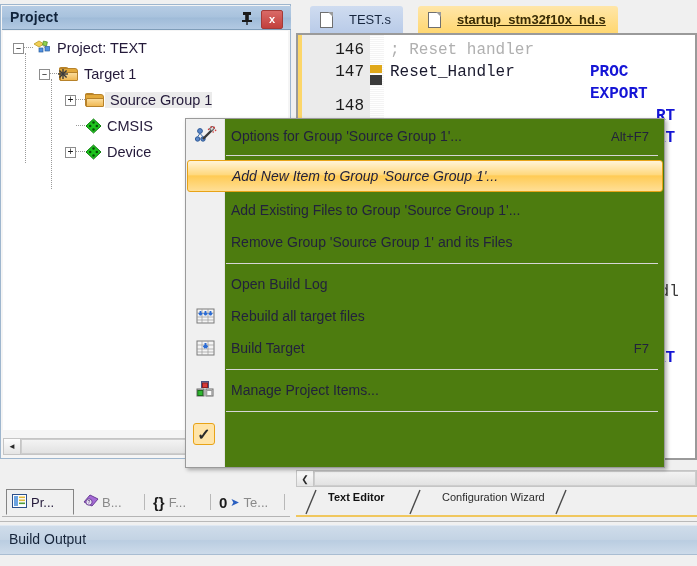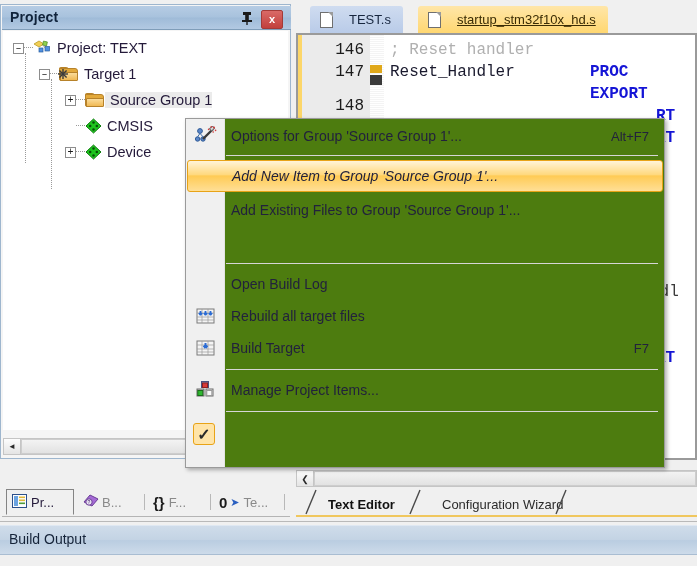--- a/index.html
+++ b/index.html
@@ -90,21 +90,21 @@
   .editor-wrap{
     position:absolute;left:296px;top:0px;width:401px;height:490px;
   }
   .tabstrip{position:absolute;left:0;top:6px;height:28px;right:0;}
   .etab{
     position:absolute;top:0;height:27px;display:flex;align-items:center;gap:16px;
     padding:0 12px 0 10px;box-sizing:border-box;font-size:13px;cursor:pointer;
     border-top-left-radius:3px;border-top-right-radius:3px;
   }
   .etab.inactive{background:linear-gradient(to bottom,#cfdcf0,#b9cbe8);color:#17263f;}
-  .etab.active{background:linear-gradient(to bottom,#ffe6a8,#ffd771);color:#3a2c05;font-weight:normal;}
+  .etab.active{background:linear-gradient(to bottom,#ffe6a8,#ffd771);color:#3a2c05;font-weight:bold;}
   .etab.active .tl{text-decoration:underline;}
   .doc-ic{width:11px;height:14px;background:#fff;border:1px solid #6f6f6f;position:relative;flex:0 0 auto;}
   .doc-ic:after{content:"";position:absolute;right:-1px;top:-1px;border-width:0 5px 5px 0;
     border-style:solid;border-color:transparent #9b9b9b transparent transparent;}
 
   .code-area{
     position:absolute;left:0;top:33px;right:0;bottom:30px;
     background:#ffffff;border:2px solid #9a9a9a;box-sizing:border-box;overflow:hidden;
   }
   .code-area:before{content:"";position:absolute;left:0;top:0;width:4px;height:100%;background:#fcd669;}
@@ -116,22 +116,22 @@
   .lno{position:absolute;width:62px;text-align:right;font-family:"Liberation Mono",monospace;
     font-size:16px;line-height:22px;color:#1b1b1b;}
   .kw{color:#1515d6;font-weight:bold;}
   .cmt{color:#b0b0b0;}
 
   .editor-hs{
     position:absolute;left:0;right:0;bottom:3px;height:17px;
     border:1px solid #c5c5c5;background:#f0f0f0;box-sizing:border-box;display:flex;
   }
   .btabs{position:absolute;left:296px;top:489px;right:0;height:30px;}
-  .btab{position:absolute;top:2px;height:26px;display:flex;align-items:center;
-    padding:0 14px;box-sizing:border-box;font-size:13px;cursor:pointer;color:#2b2b2b;}
+  .btab{position:absolute;top:2px;height:26px;display:flex;
+    padding:0 14px;box-sizing:border-box;font-size:11px;cursor:pointer;color:#2b2b2b;}
   .btab.active{font-weight:bold;color:#111;}
   .btab-line{position:absolute;left:0;right:0;bottom:2px;height:2px;background:#f0c75e;}
   .slash{position:absolute;width:14px;height:26px;top:0;}
 
   
   .buildout{
     position:absolute;left:0;right:0;bottom:0;height:44px;
     border-top:1px solid #b9b9b9;background:#f0f0f0;
   }
   .bo-title{
@@ -409,20 +409,23 @@
     <div class="msep" style="top:36px;"></div>
 
     <div class="mi hl" style="top:41px;height:32px;">
       <span class="mlabel">Add New  Item to Group 'Source Group 1'...</span>
     </div>
 
     <div class="mi" style="top:76px;">
       <span class="mlabel">Add Existing Files to Group 'Source Group 1'...</span>
     </div>
 
+    <div class="mi" style="top:108px;">
+      <span class="mlabel">Remove Group 'Source Group 1' and its Files</span>
+    </div>
 
     <div class="msep" style="top:144px;"></div>
 
     <div class="mi" style="top:150px;">
       <span class="mlabel">Open Build Log</span>
     </div>
 
     <div class="mi" style="top:182px;">
       <span class="mic">
         <svg width="22" height="20" viewBox="0 0 22 20">

